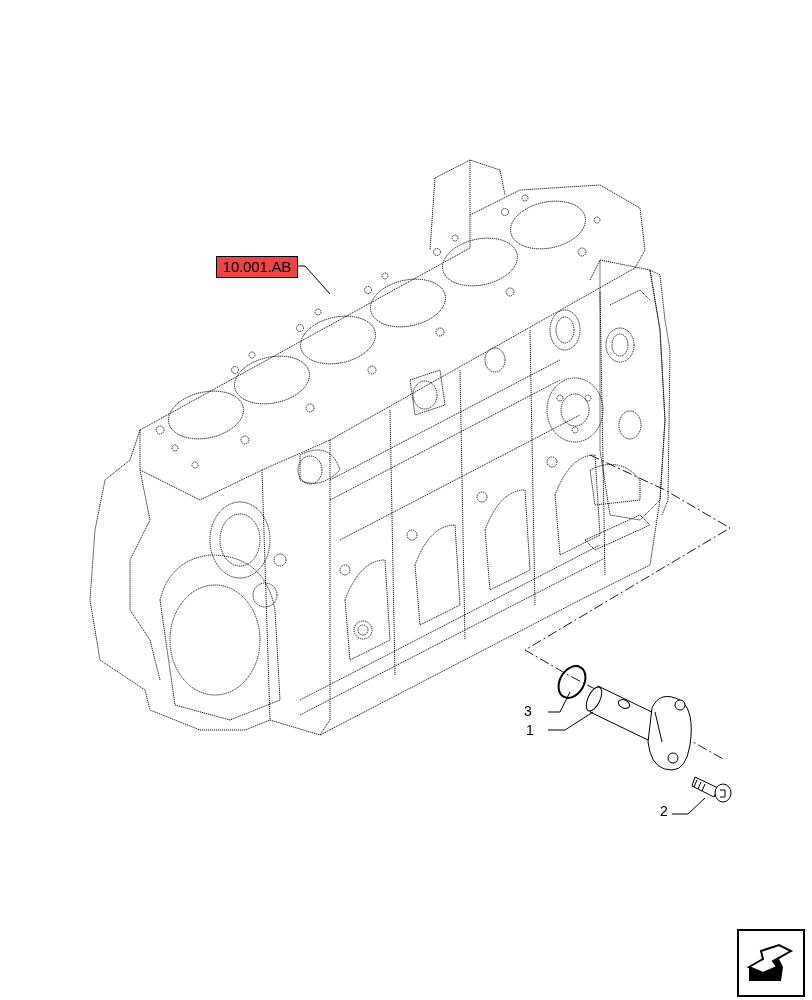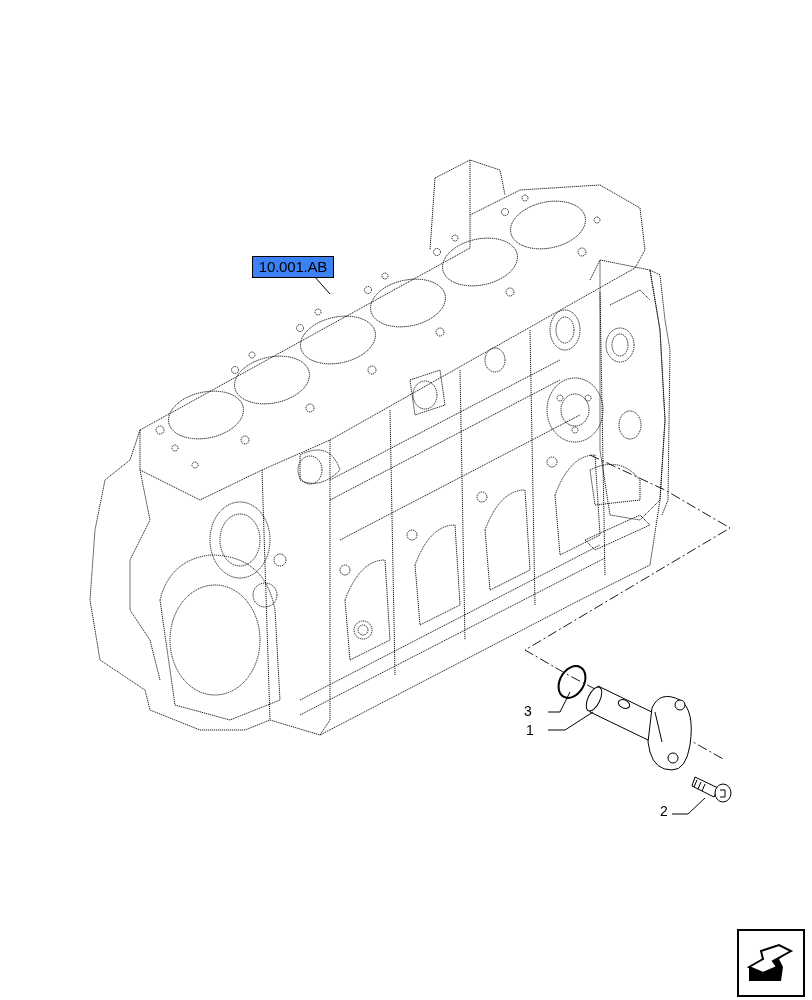--- a/index.html
+++ b/index.html
@@ -1,21 +1,21 @@
 <!DOCTYPE html>
 <html><head>
   <meta charset="utf-8">
   <style>
     html, body { margin: 0; padding: 0; background: #ffffff; }
     body { width: 812px; height: 1000px; position: relative; overflow: hidden;
            font-family: "Liberation Sans", sans-serif; color: #000; }
     .canvas { position: absolute; left: 0; top: 0; width: 812px; height: 1000px; }
     .ref-box { position: absolute; left: 216px; top: 256px; width: 80px; height: 20px;
-               border: 1px solid #000; background: #3b82f6; font-size: 15px; line-height: 20px;
-               text-align: center; letter-spacing: -0.2px; cursor: pointer; margin-left: 36px; }
+               border: 1px solid #000; background: #ef4444; font-size: 15px; line-height: 20px;
+               text-align: center; letter-spacing: -0.2px; cursor: pointer; }
     .item-num { position: absolute; font-size: 14px; line-height: 14px; }
     .nav-icon { position: absolute; left: 737px; top: 929px; width: 68px; height: 68px;
                 border: 2px solid #000; background: #fff; cursor: pointer; box-sizing: border-box; }
   </style>
 </head>
 <body>
 
 <svg class="canvas" viewBox="0 0 812 1000" xmlns="http://www.w3.org/2000/svg">
   <g fill="none" stroke="#000" stroke-width="0.9" stroke-dasharray="1.2 0.8">
 

